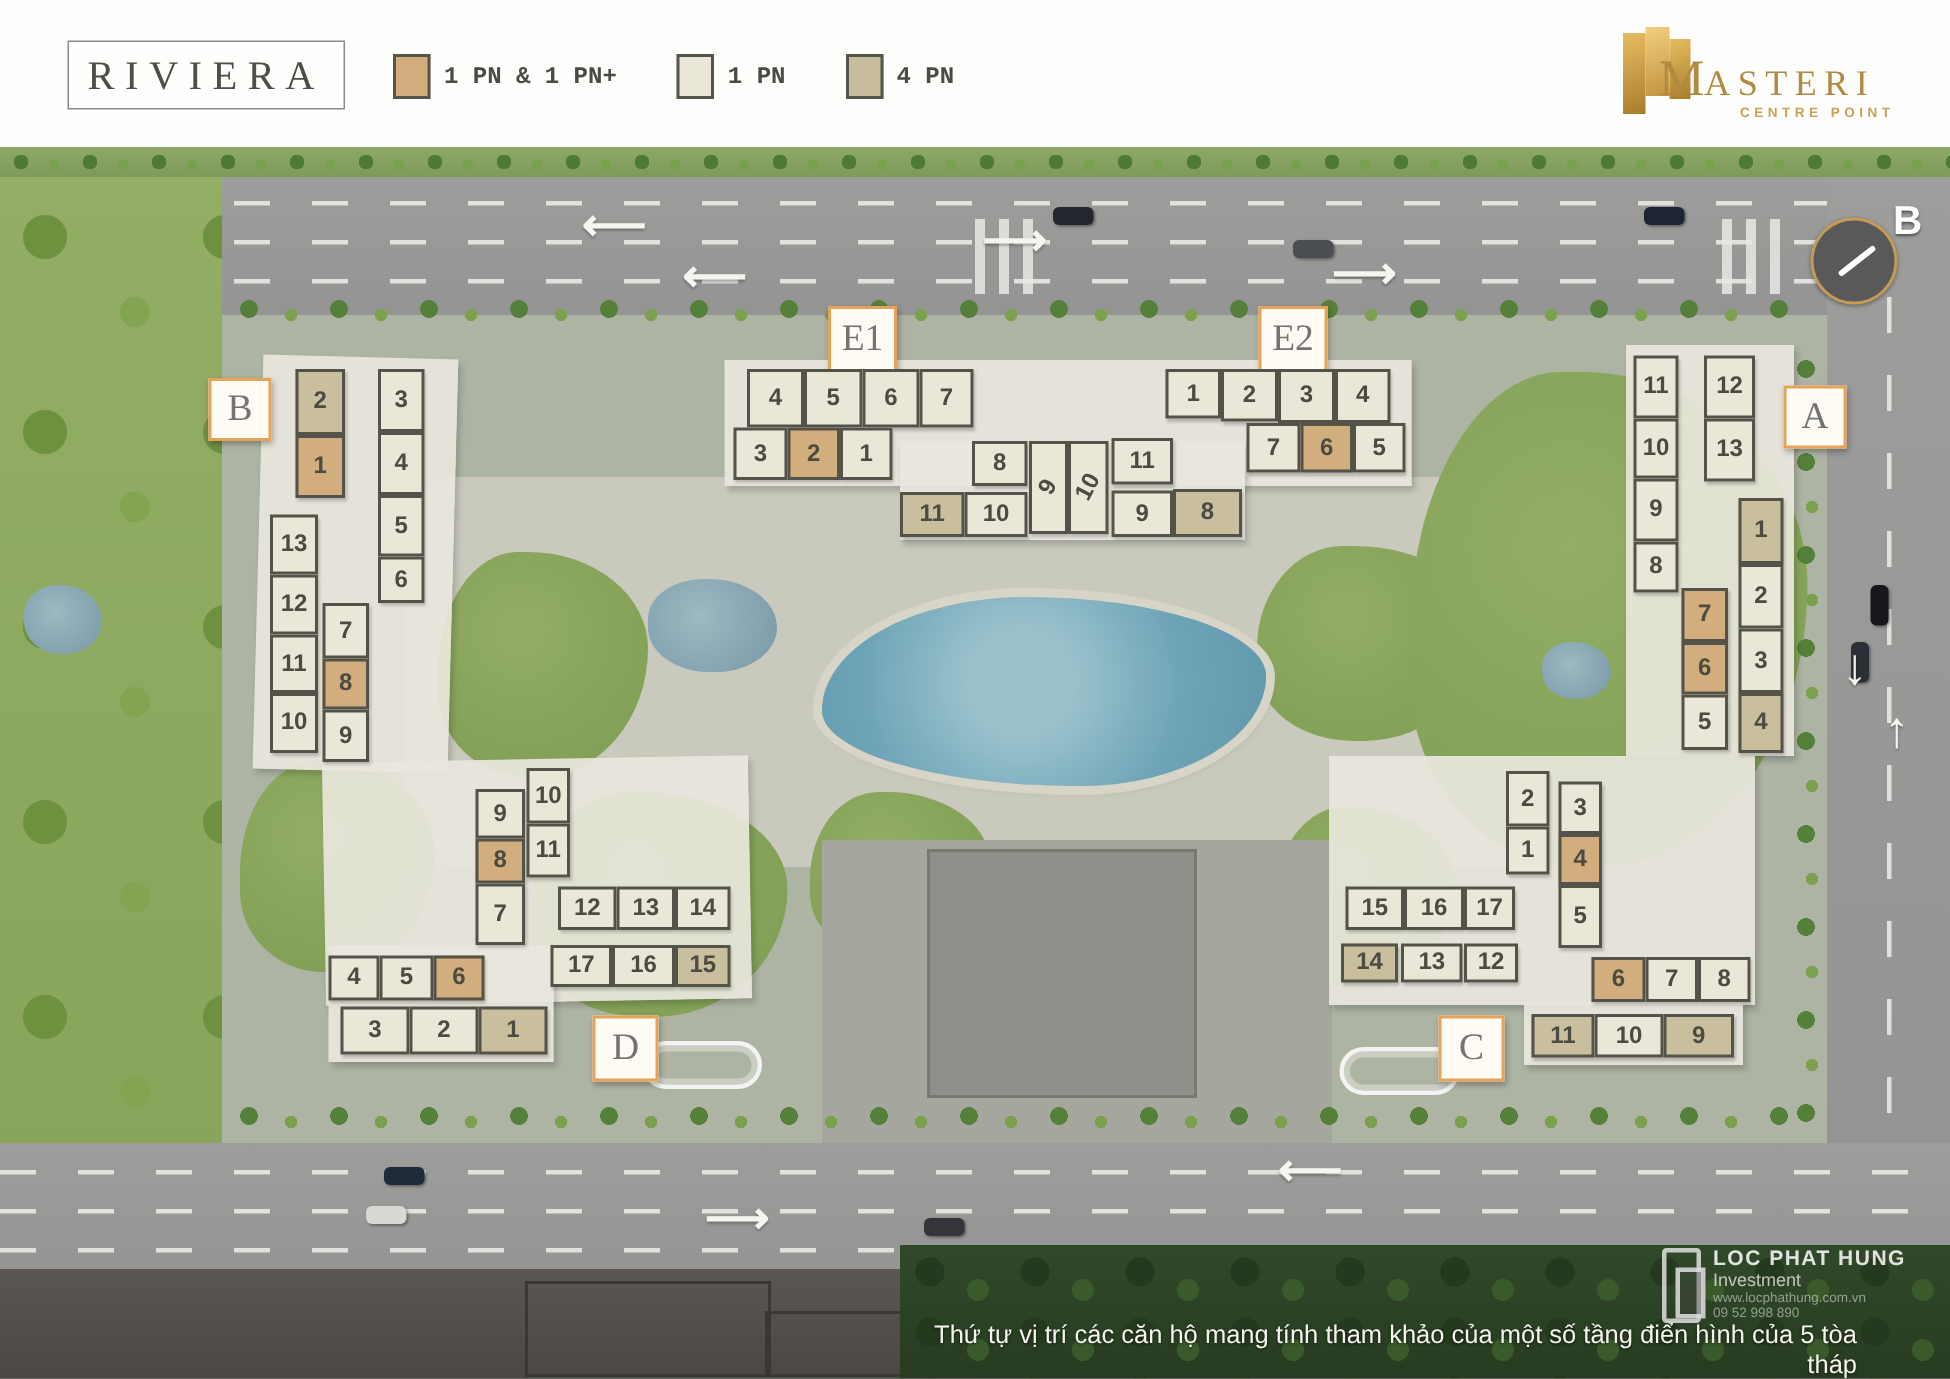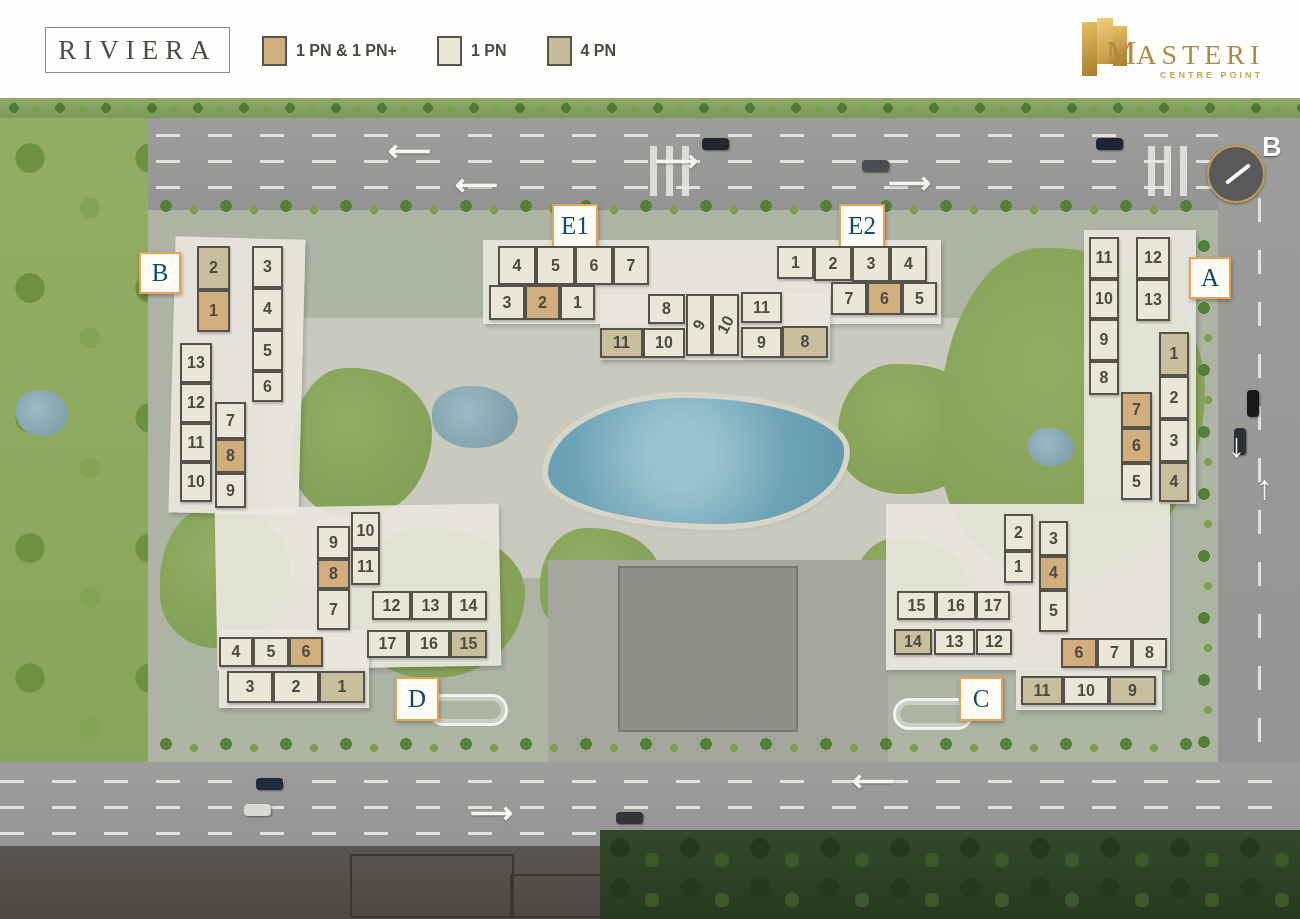--- a/index.html
+++ b/index.html
@@ -5,32 +5,32 @@
   html,body{margin:0;padding:0;background:#222;}
   .stage{position:relative;width:1300px;height:919px;overflow:hidden;
          font-family:"Liberation Sans",sans-serif;background:#b7bcae;}
 
   
   .header{position:absolute;left:0;top:0;width:1300px;height:98px;background:#fefefc;}
   .title-box{position:absolute;left:45px;top:27px;width:183px;height:44px;border:1px solid #8a8a86;
              box-shadow:0 0 0 3px #fff inset;display:flex;align-items:center;justify-content:center;}
   .title-box span{font-family:"Liberation Serif",serif;font-size:27px;letter-spacing:7px;color:#4d4d49;}
   .legend{position:absolute;left:262px;top:36px;display:flex;align-items:center;gap:14px;}
-  .legend .item{display:flex;align-items:center;gap:9px;margin-right:26px;}
+  .legend .item{display:flex;align-items:center;gap:9px;margin-right:26px;font-family:Liberation Mono, monospace;}
   .sw{width:21px;height:26px;border:2px solid #55554c;}
   .sw-1pn{background:#d2ad7d;} .sw-2pn{background:#eae6d8;} .sw-3pn{background:#c7bd9c;}
   .legend .lab{font-size:16px;font-weight:bold;color:#4a4a46;}
   .brand{position:absolute;right:34px;top:6px;width:190px;height:86px;}
   .m-mark{position:absolute;left:6px;top:12px;width:46px;height:62px;}
   .m-mark i{position:absolute;display:block;background:linear-gradient(160deg,#e7bd62,#a97c2c);}
   .m-mark i.b1{left:0;top:4px;width:15px;height:54px;}
   .m-mark i.b2{left:15px;top:0;width:16px;height:46px;background:linear-gradient(160deg,#f1cf7e,#c29340);}
   .m-mark i.b3{left:31px;top:8px;width:14px;height:40px;}
   .brand .word{position:absolute;left:30px;top:28px;font-family:"Liberation Serif",serif;color:#b18a41;}
-  .brand .word .big{font-size:34px;} .brand .word .rest{font-size:28px;letter-spacing:5px;}
+  .brand .word .big{font-size:34px;} .brand .word .rest{font-size:24px;letter-spacing:5px;}
   .brand .sub{position:absolute;left:84px;top:64px;font-size:9px;letter-spacing:3px;color:#c9a254;font-weight:bold;}
 
   
   .map{position:absolute;left:0;top:98px;width:1300px;height:821px;background:#aeb4a4;}
   .abs{position:absolute;}
   .hedge{background:
      radial-gradient(circle 8px at 14px 10px,#4e7a33 60%,transparent 62%) 0 0/46px 20px repeat-x,
      radial-gradient(circle 6px at 36px 12px,#76a24b 60%,transparent 62%) 0 0/46px 20px repeat-x,
      linear-gradient(#8fa86a,#7d9a58);}
   .road{background:linear-gradient(#9d9d9b,#949494);}
@@ -68,21 +68,21 @@
 
   
   .compass{width:54px;height:54px;border-radius:50%;background:#59595b;border:2px solid #c49c55;
            box-shadow:0 1px 3px rgba(0,0,0,.4);}
   .needle{width:30px;height:4px;background:#fff;transform:rotate(-38deg);border-radius:2px;}
   .north-label{color:#fff;font-size:27px;font-weight:bold;text-shadow:0 1px 2px rgba(0,0,0,.5);}
 
   
   .blabel{background:#fdfbf4;border:2px solid #e6a257;box-shadow:1px 2px 4px rgba(0,0,0,.3);
           display:flex;align-items:center;justify-content:center;}
-  .blabel span{font-family:"Liberation Serif",serif;font-size:25px;color:#0c4a6e;}
+  .blabel span{font-family:"Liberation Serif",serif;font-size:25px;color:#737373;}
 
   
   .cell{position:absolute;background:#eae6d8;border:2px solid #53534a;box-sizing:border-box;
         display:flex;align-items:center;justify-content:center;font-weight:bold;font-size:16px;
         color:#4b4b42;box-shadow:1px 2px 2px rgba(0,0,0,.22);}
   .cell[data-type="1pn"]{background:#d2ad7d;}
   .cell[data-type="2pn"]{background:#eae6d8;}
   .cell[data-type="3pn"]{background:#c9bf9e;}
   .cell.rot span{display:block;transform:rotate(-62deg);}
 
@@ -205,20 +205,28 @@
     <div class="abs arrow" style="left:852px;top:668px;font-size:30px">⟵</div>
     <div class="abs arrow" style="left:470px;top:700px;font-size:30px">⟶</div>
     <div class="abs arrow" style="left:1228px;top:330px;font-size:34px">↓</div>
     <div class="abs arrow" style="left:1256px;top:372px;font-size:34px">↑</div>
 
     <div class="abs compass" style="left:1207px;top:47px">
       <div class="needle abs" style="left:14px;top:25px"></div>
     </div>
     <div class="abs north-label" style="left:1262px;top:34px">B</div>
 
+    <div class="note">Thứ tự vị trí các căn hộ mang tính tham khảo của một số tầng điển hình của 5 tòa tháp</div>
+    <div class="wm">
+      <div class="ic"></div>
+      <div class="l1">LOC PHAT HUNG</div>
+      <div class="l2">Investment</div>
+      <div class="l3">www.locphathung.com.vn</div>
+      <div class="l4">09 52 998 890</div>
+    </div>
   </div>
 
   <div class="abs blabel" style="left:139px;top:252px;width:38px;height:38px">
       <span>B</span>
     </div>
   <div class="abs blabel" style="left:552px;top:204px;width:42px;height:40px">
       <span>E1</span>
     </div>
   <div class="abs blabel" style="left:839px;top:204px;width:42px;height:40px">
       <span>E2</span>

